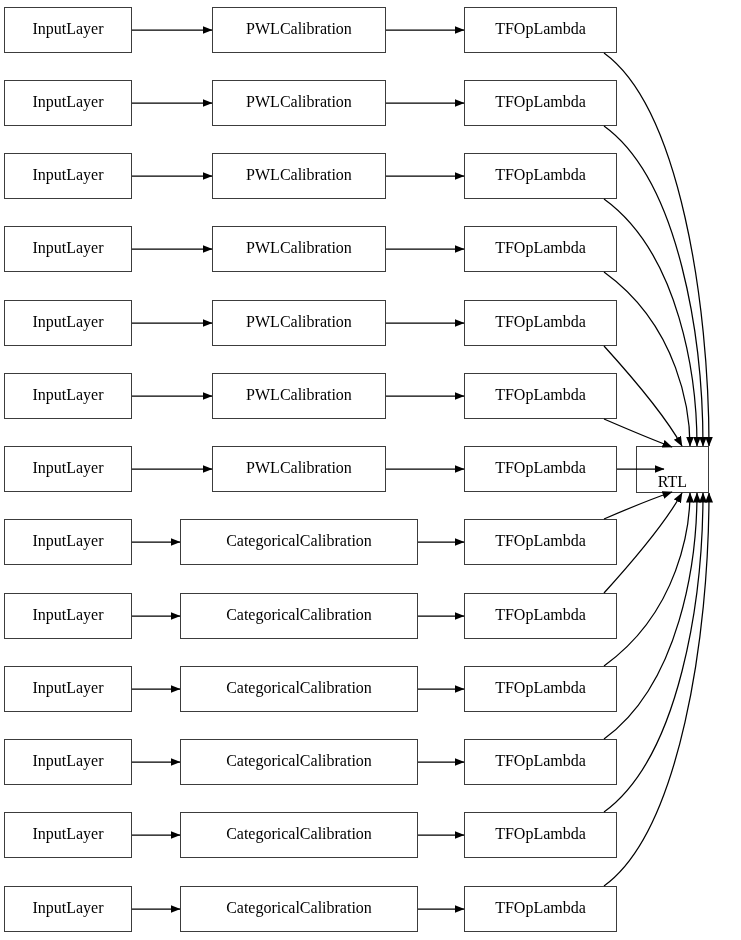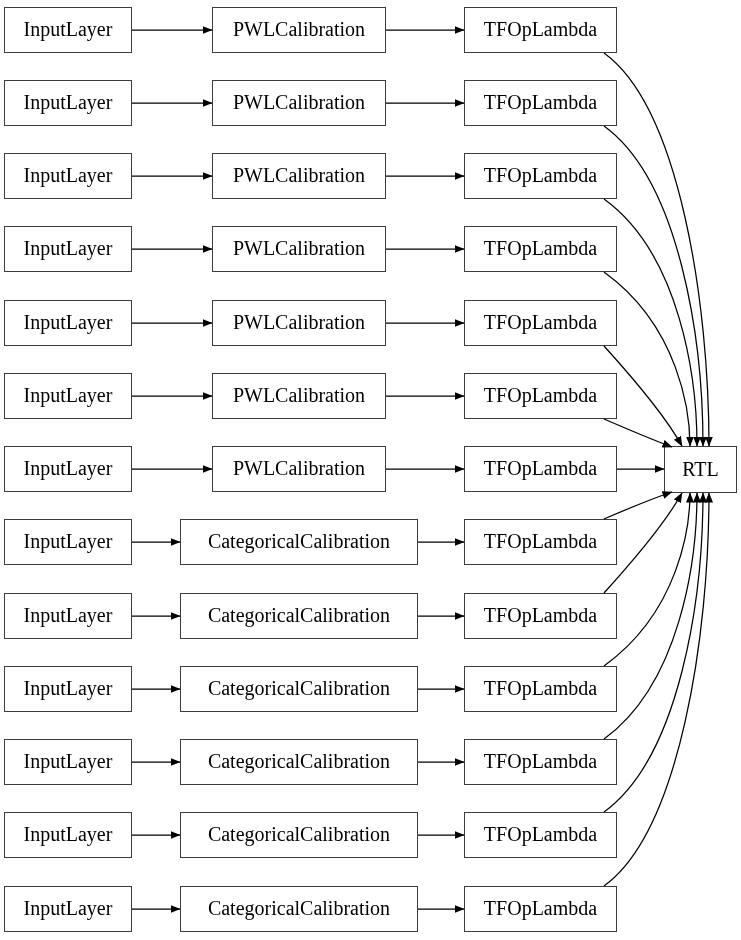--- a/index.html
+++ b/index.html
@@ -13,21 +13,21 @@
   .node{
     position:absolute;
     box-sizing:border-box;
     height:46px;
     background:#ffffff;
     border:1.6px solid #3c3c3c;
     display:flex;align-items:center;justify-content:center;
     z-index:1;
   }
   .node .lbl{
-    font-size:20px;
+    font-size:16px;
     color:#000000;
     white-space:nowrap;
     line-height:1;
     padding-bottom:2px;
   }
   #edges{
     position:absolute;left:0;top:0;z-index:3;
     pointer-events:none;
   }
   .row{display:contents;}
@@ -237,16 +237,16 @@
     </div>
     <div class="node n-calib" style="left: 180px; top: 886px; width: 238px;">
       <span class="lbl">CategoricalCalibration</span>
     </div>
     <div class="node n-lambda" style="left: 464px; top: 886px; width: 153px;">
       <span class="lbl">TFOpLambda</span>
     </div>
   </div>
 </div>
 
-  <div class="node" id="rtl-node" style="left:664px;top:446px;width:73px;height:47px;">
+  <div class="node" id="rtl-node" style="left:636px;top:446px;width:73px;height:47px;align-items:flex-end;">
     <span class="lbl">RTL</span>
   </div>
 </div>
 
 </body></html>

